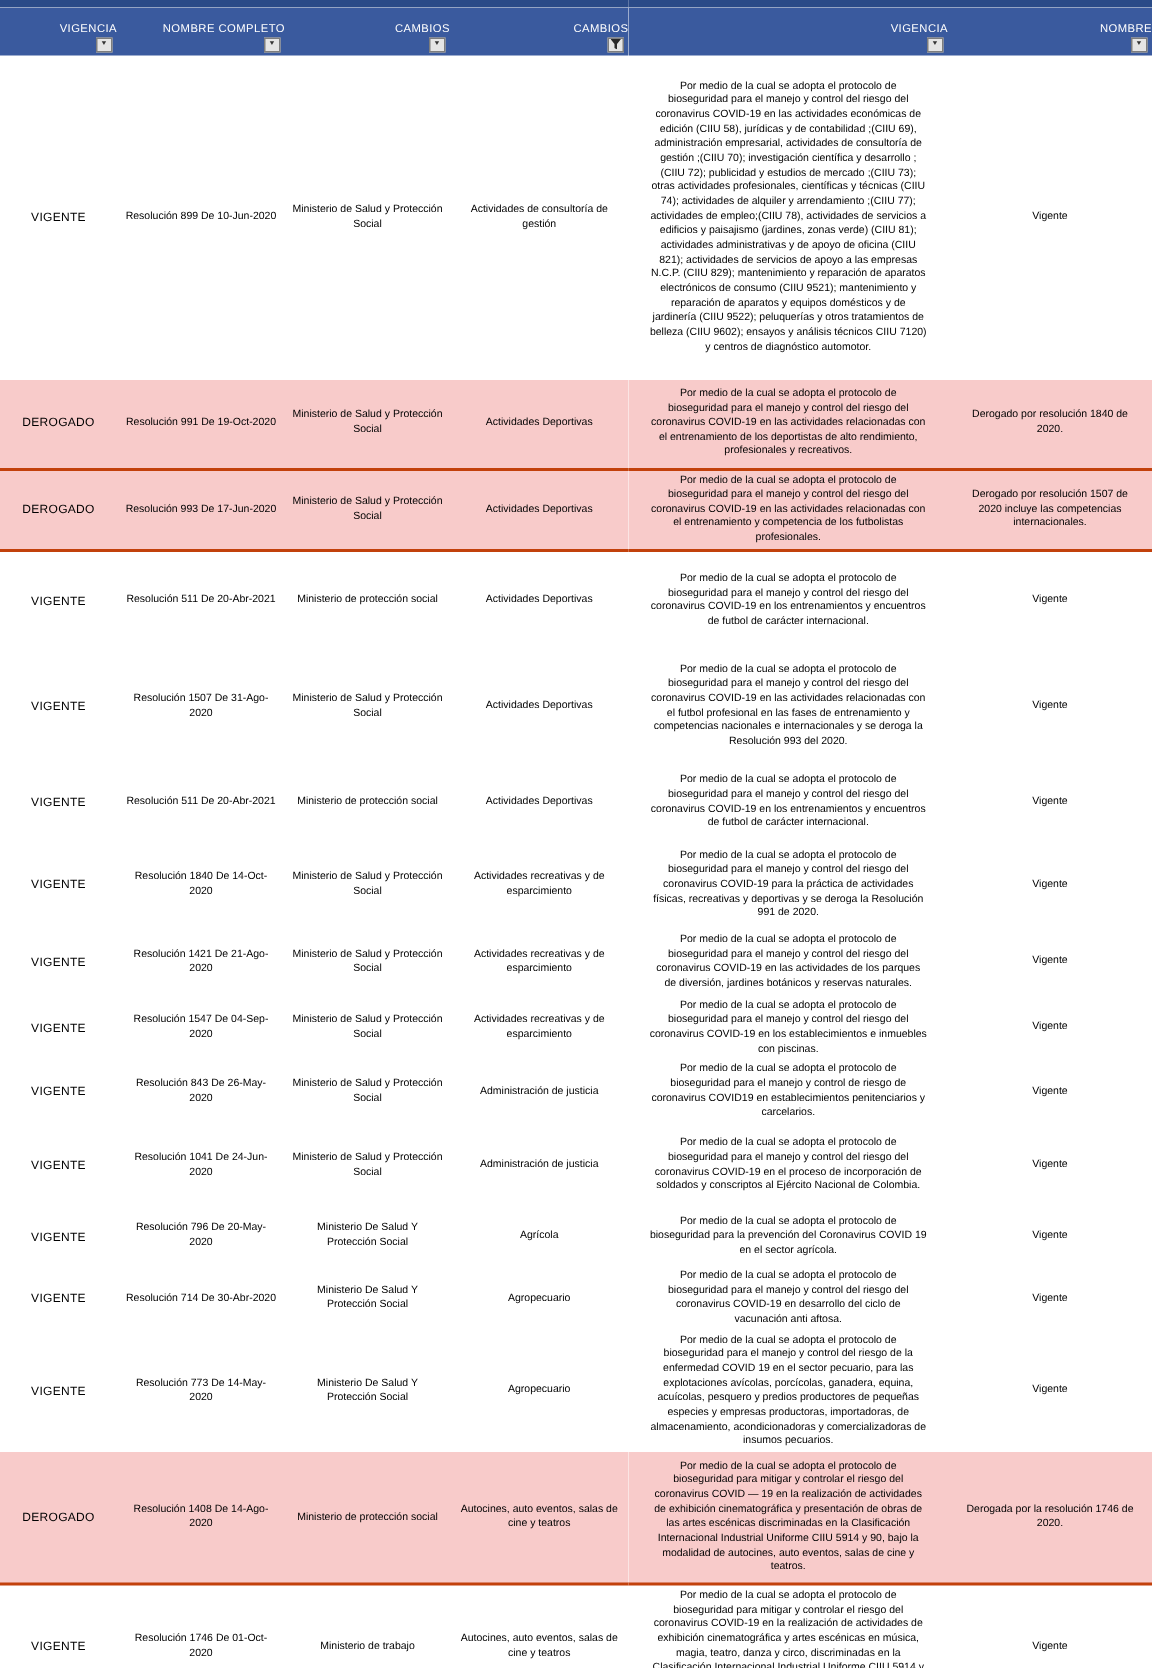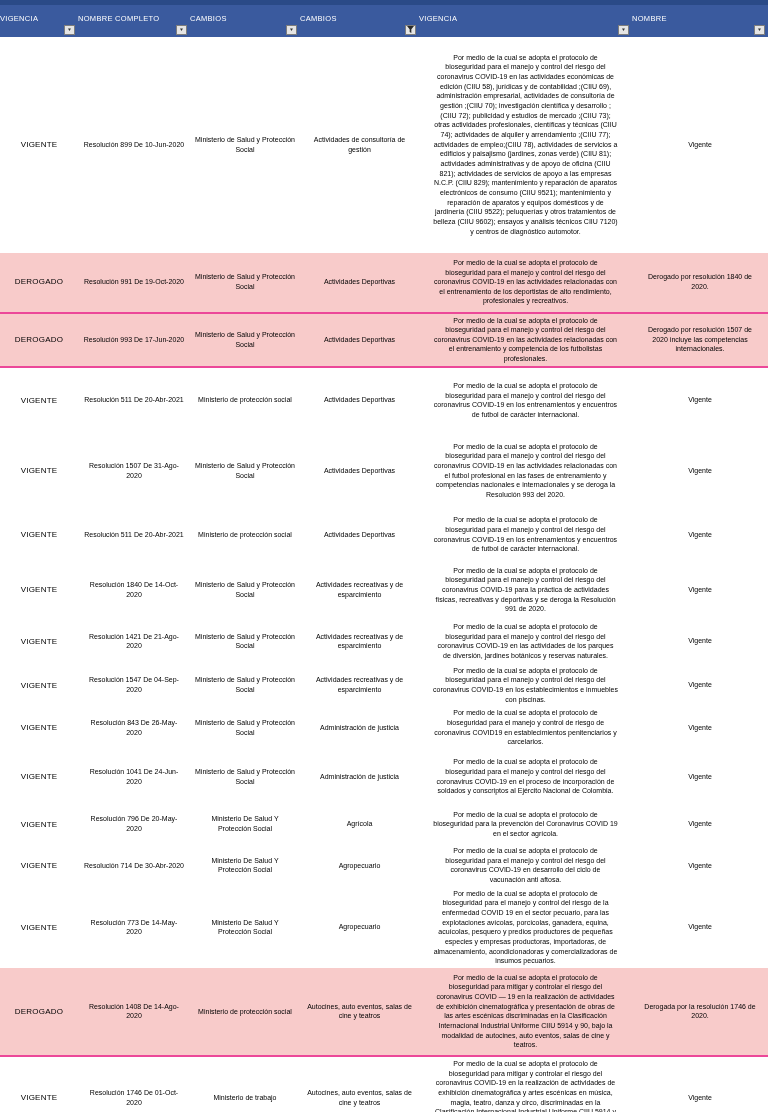--- a/index.html
+++ b/index.html
@@ -12,40 +12,40 @@
     --btn-border:#7d7d7d;
   }
   *{margin:0;padding:0;box-sizing:border-box;}
   html,body{width:768px;background:#fff;}
   body{font-family:"Liberation Sans",sans-serif;color:var(--body-text);}
   table{width:768px;border-collapse:collapse;table-layout:fixed;border-top:5px solid var(--header-top);}
   col.c0{width:78px}col.c1{width:112px}col.c2{width:110px}col.c3{width:119px}col.c4{width:213px}col.c5{width:136px}
   thead th{
     background:var(--header-bg);color:var(--header-text);
     font-size:7.5px;font-weight:400;letter-spacing:.3px;
-    height:34px;vertical-align:top;padding-top:9px;text-align:left;
+    height:34px;vertical-align:top;padding-top:9px;text-align:right;
     position:relative;
   }
   .filter-btn{
     position:absolute;right:3px;bottom:2px;width:11px;height:10px;
     background:var(--btn-bg);border:1px solid var(--btn-border);
     display:flex;align-items:center;justify-content:center;cursor:pointer;
   }
   .filter-btn .arrow{font-size:5px;line-height:1;color:#333;display:block;transform:scaleY(.9);}
   .filter-btn .funnel{display:none;width:7px;height:7px;background:#2a2a2a;
     clip-path:polygon(0% 0%,100% 0%,62% 48%,62% 100%,38% 86%,38% 48%);}
   th.filtered .funnel{display:block;}
   tbody td{
     font-size:7px;line-height:1.38;text-align:center;vertical-align:middle;
     padding:2px 5px;overflow:hidden;
   }
   tbody td.col-vigencia{font-size:8px;letter-spacing:.2px;}
   tbody td.col-contenido{padding:2px 14px;}
   tbody td.col-cambios{padding:2px 10px;}
-  tr.derogado td{background:var(--derogado-bg);border-bottom:2px solid #ec4899;}
+  tr.derogado td{background:var(--derogado-bg);border-bottom:2px solid #c2410c;}
   
   tbody tr:nth-child(1){height:216px}
   tbody tr:nth-child(2){height:60px}
   tbody tr:nth-child(3){height:50px}
   tbody tr:nth-child(4){height:66px}
   tbody tr:nth-child(5){height:76px}
   tbody tr:nth-child(6){height:52px}
   tbody tr:nth-child(7){height:58px}
   tbody tr:nth-child(8){height:45px}
   tbody tr:nth-child(9){height:42px}

